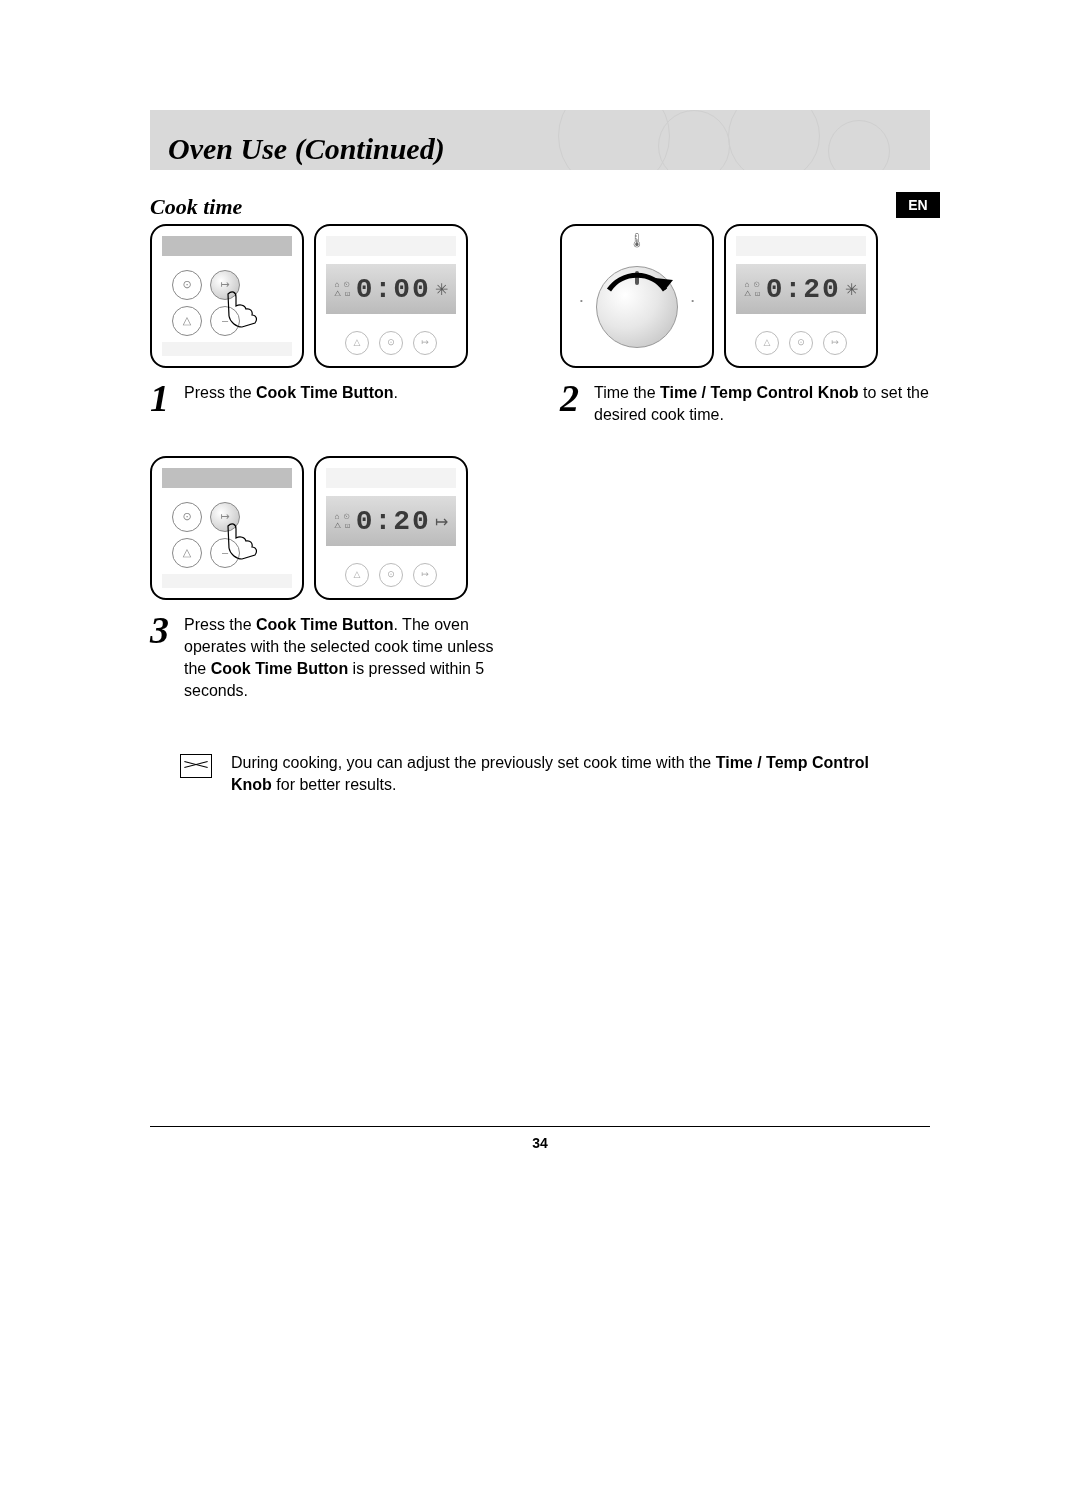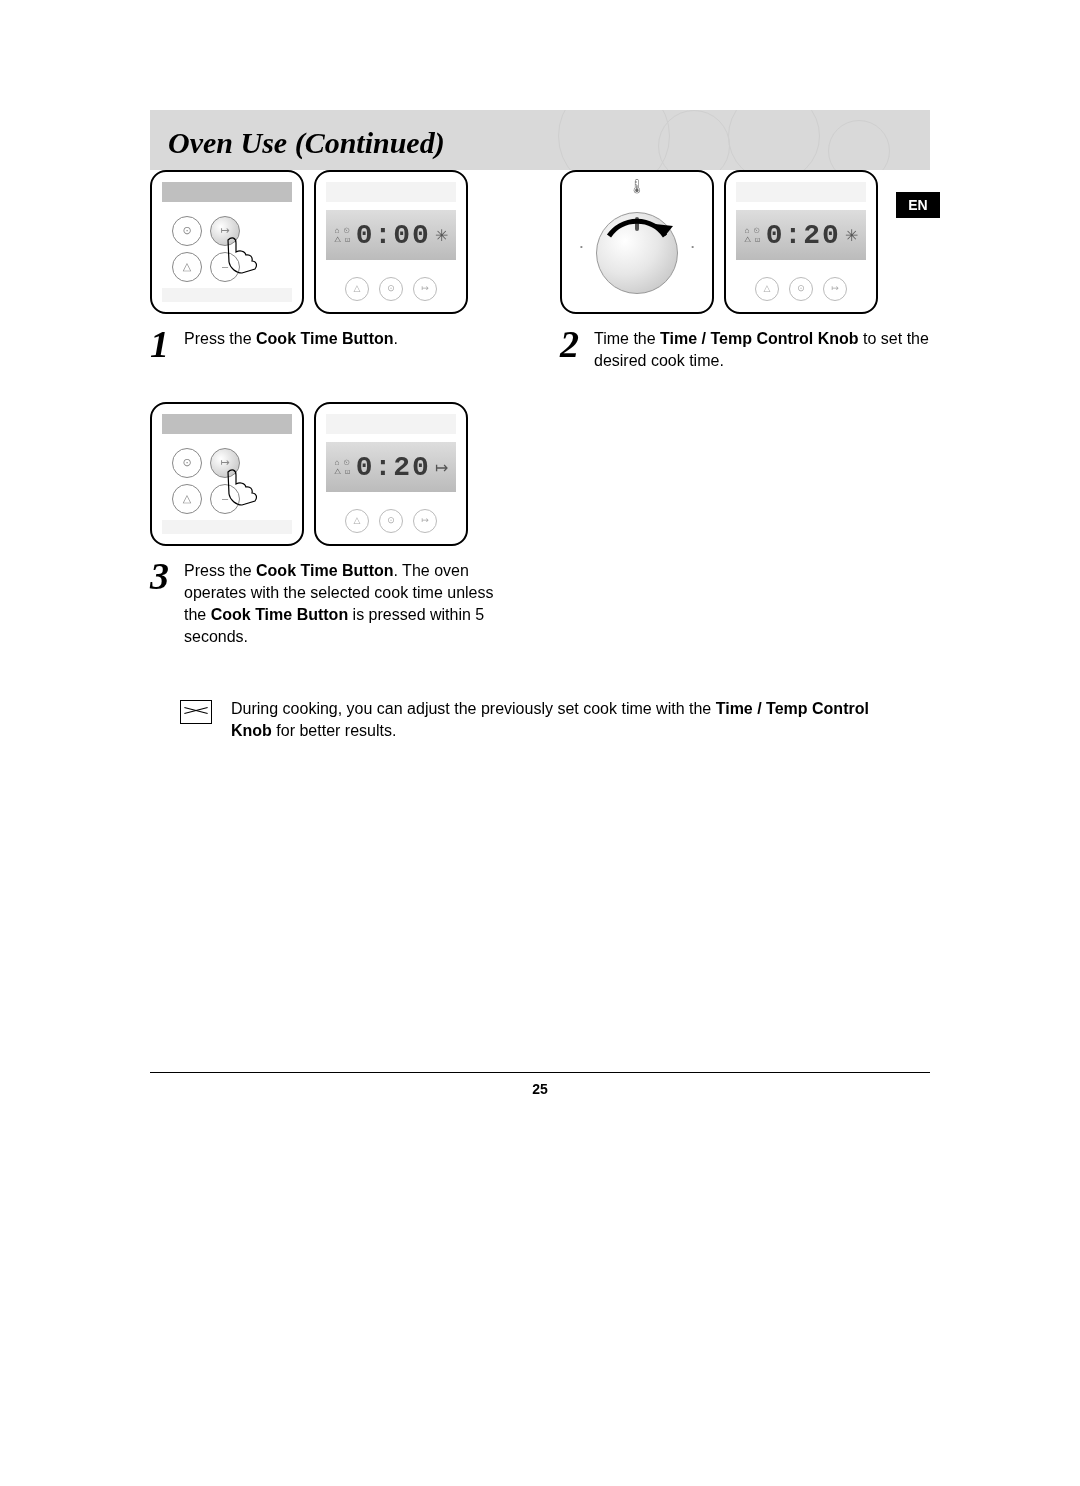--- a/index.html
+++ b/index.html
@@ -21,21 +21,21 @@
   
   .header-band{
     height:60px;
     background:#d9d9d9;
     position:relative;
     overflow:hidden;
   }
   .header-band .title{
     position:absolute;
     left:18px;
-    bottom:10px;
+    bottom:4px;
     font-family:"Times New Roman",serif;
     font-style:italic;
     font-weight:bold;
     font-size:30px;
   }
   
   .header-band .deco{
     position:absolute;
     border:1px solid #cfcfcf;
     border-radius:50%;
@@ -237,20 +237,21 @@
   <div class="header-band">
     <span class="deco d1"></span>
     <span class="deco d2"></span>
     <span class="deco d3"></span>
     <span class="deco d4"></span>
     <div class="title">Oven Use (Continued)</div>
   </div>
 
   <div class="lang-badge">EN</div>
 
+  <div class="subhead">Cook time</div>
 
   <div class="steps-grid">
 
     <div class="step">
       <div class="illus-row">
 
         <div class="panel btn-panel">
           <div class="top-strip"></div>
           <div class="small-btn bA">⊙</div>
           <div class="small-btn bB">↦</div>
@@ -364,15 +365,15 @@
   </div>
 
   <div class="note">
     <div class="note-icon"></div>
     <div>
       <span>During cooking, you can adjust the previously set cook time with the </span><b>Time / Temp Control Knob</b><span> for better results.</span>
     </div>
   </div>
 
   <div class="footer-line"></div>
-  <div class="page-number">25</div>
+  <div class="page-number">34</div>
 
 </div>
 
 </body></html>

